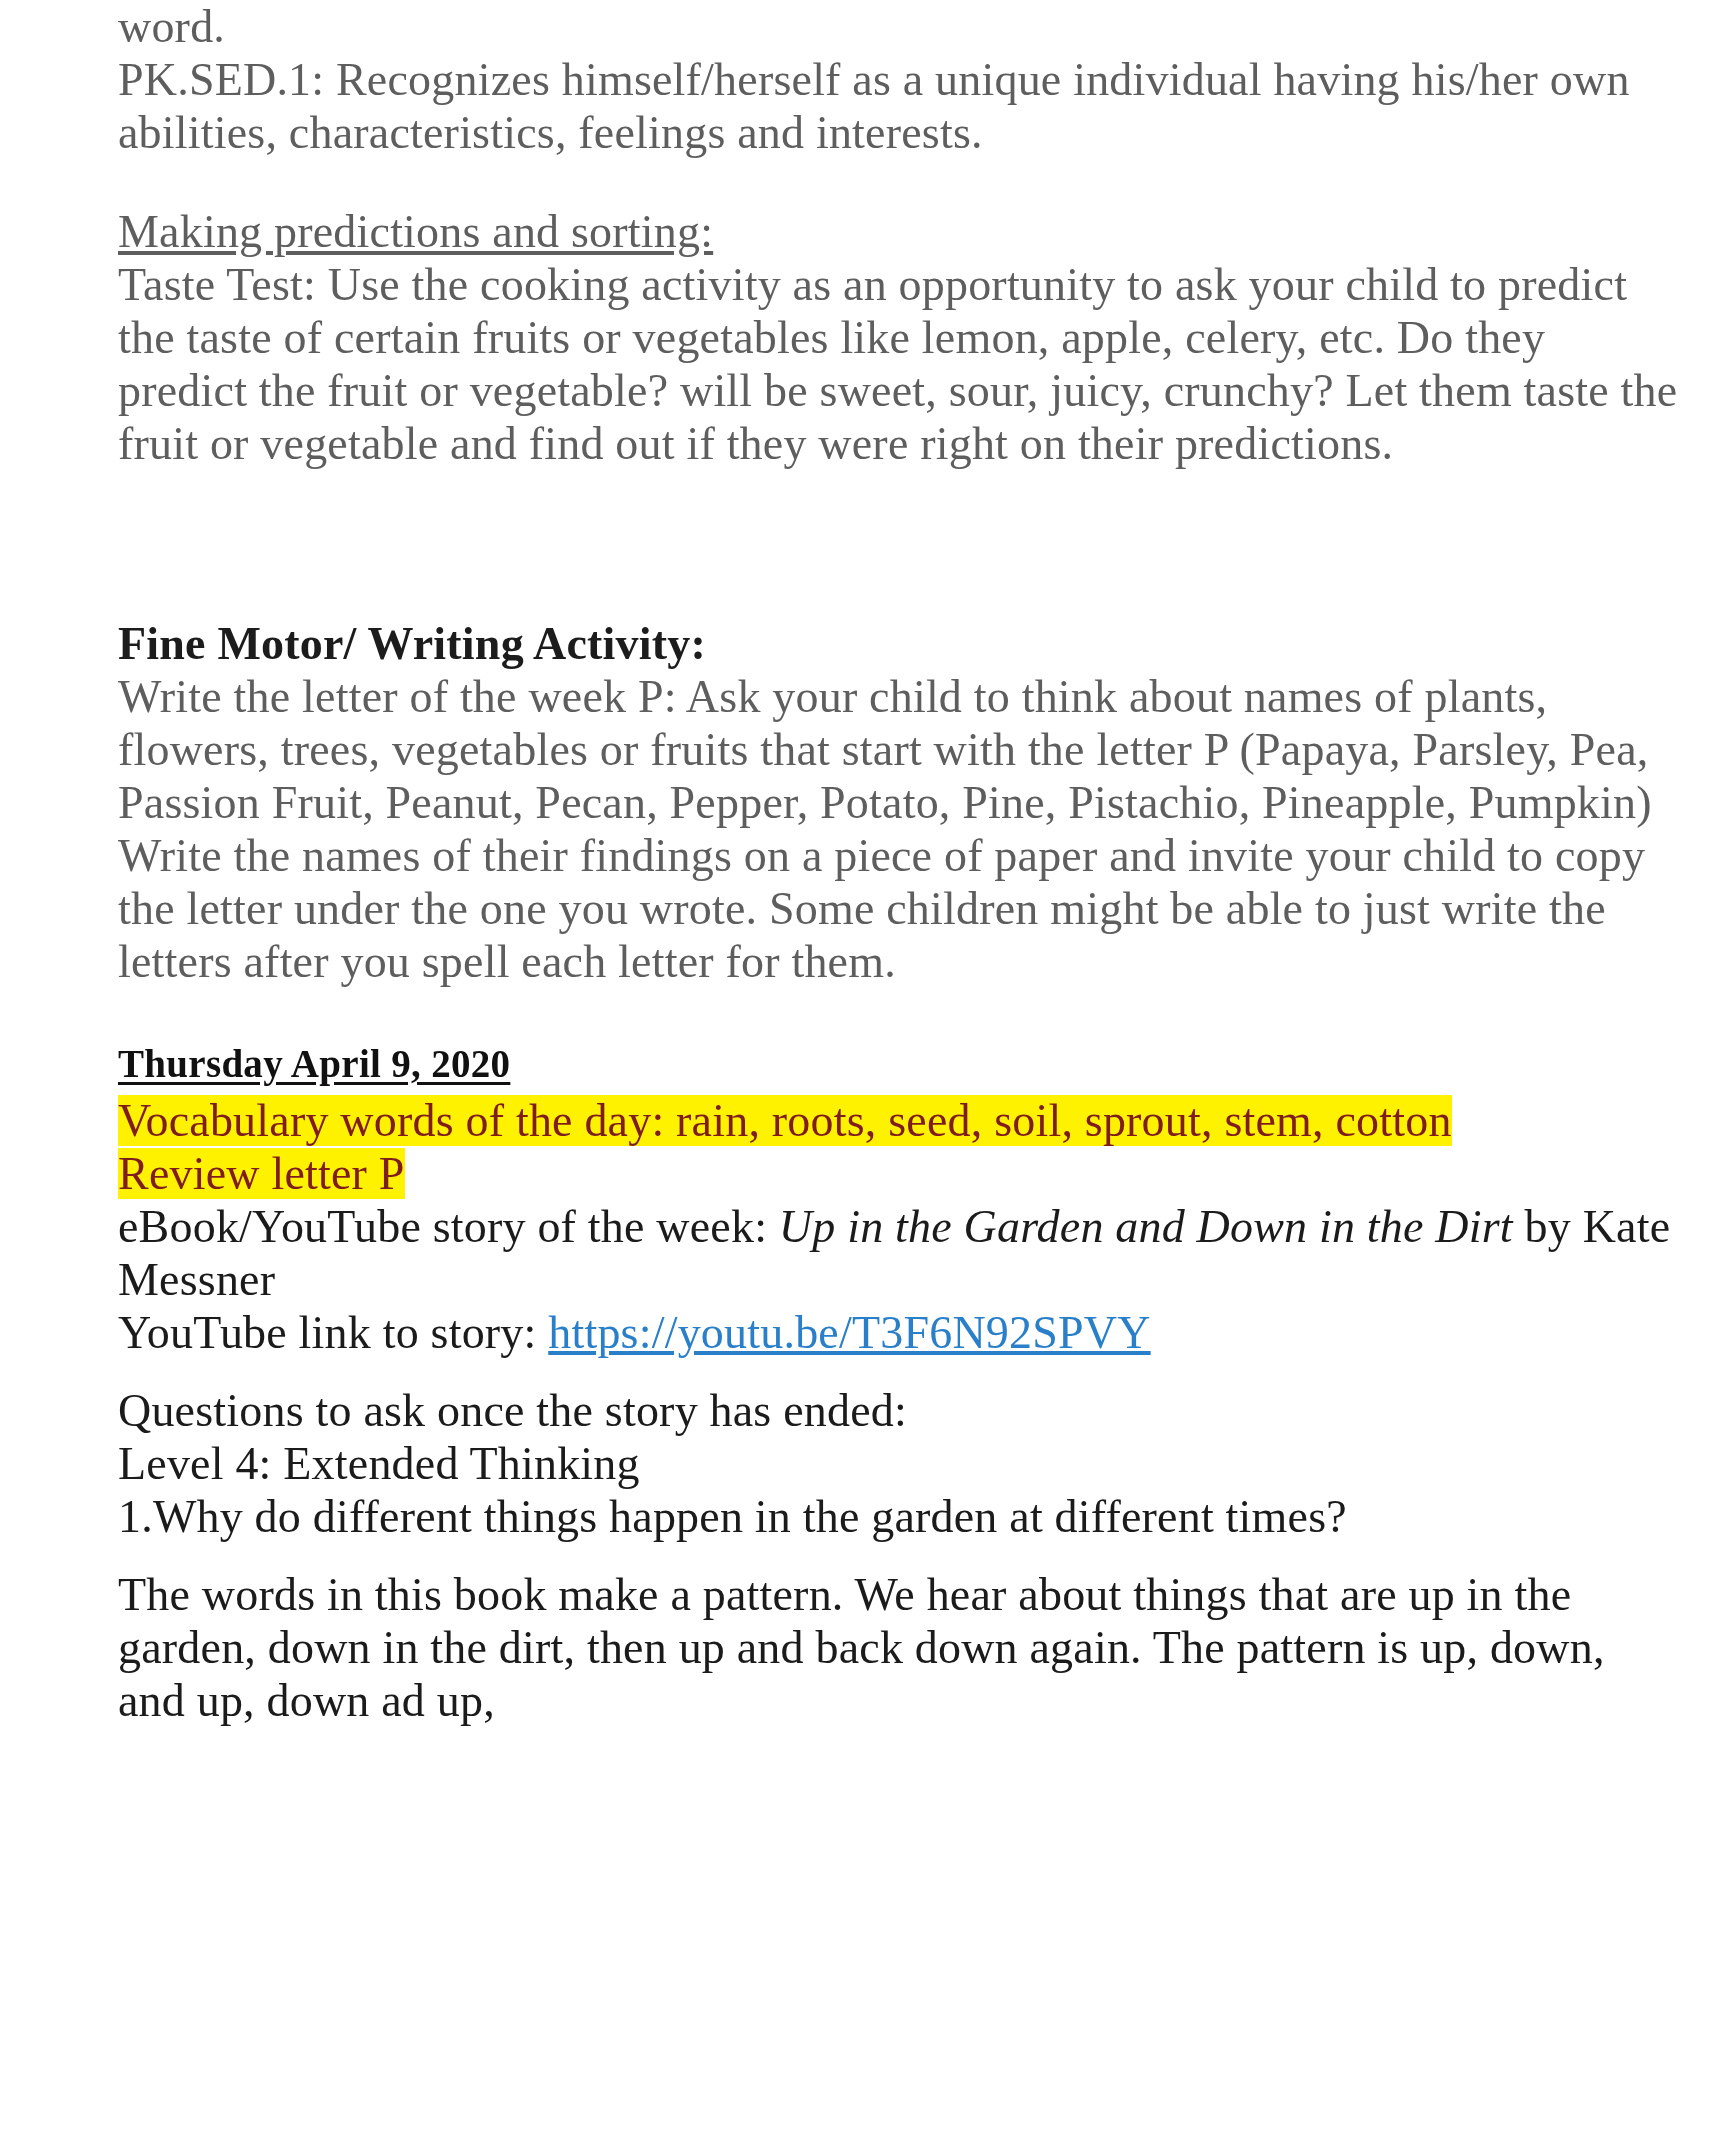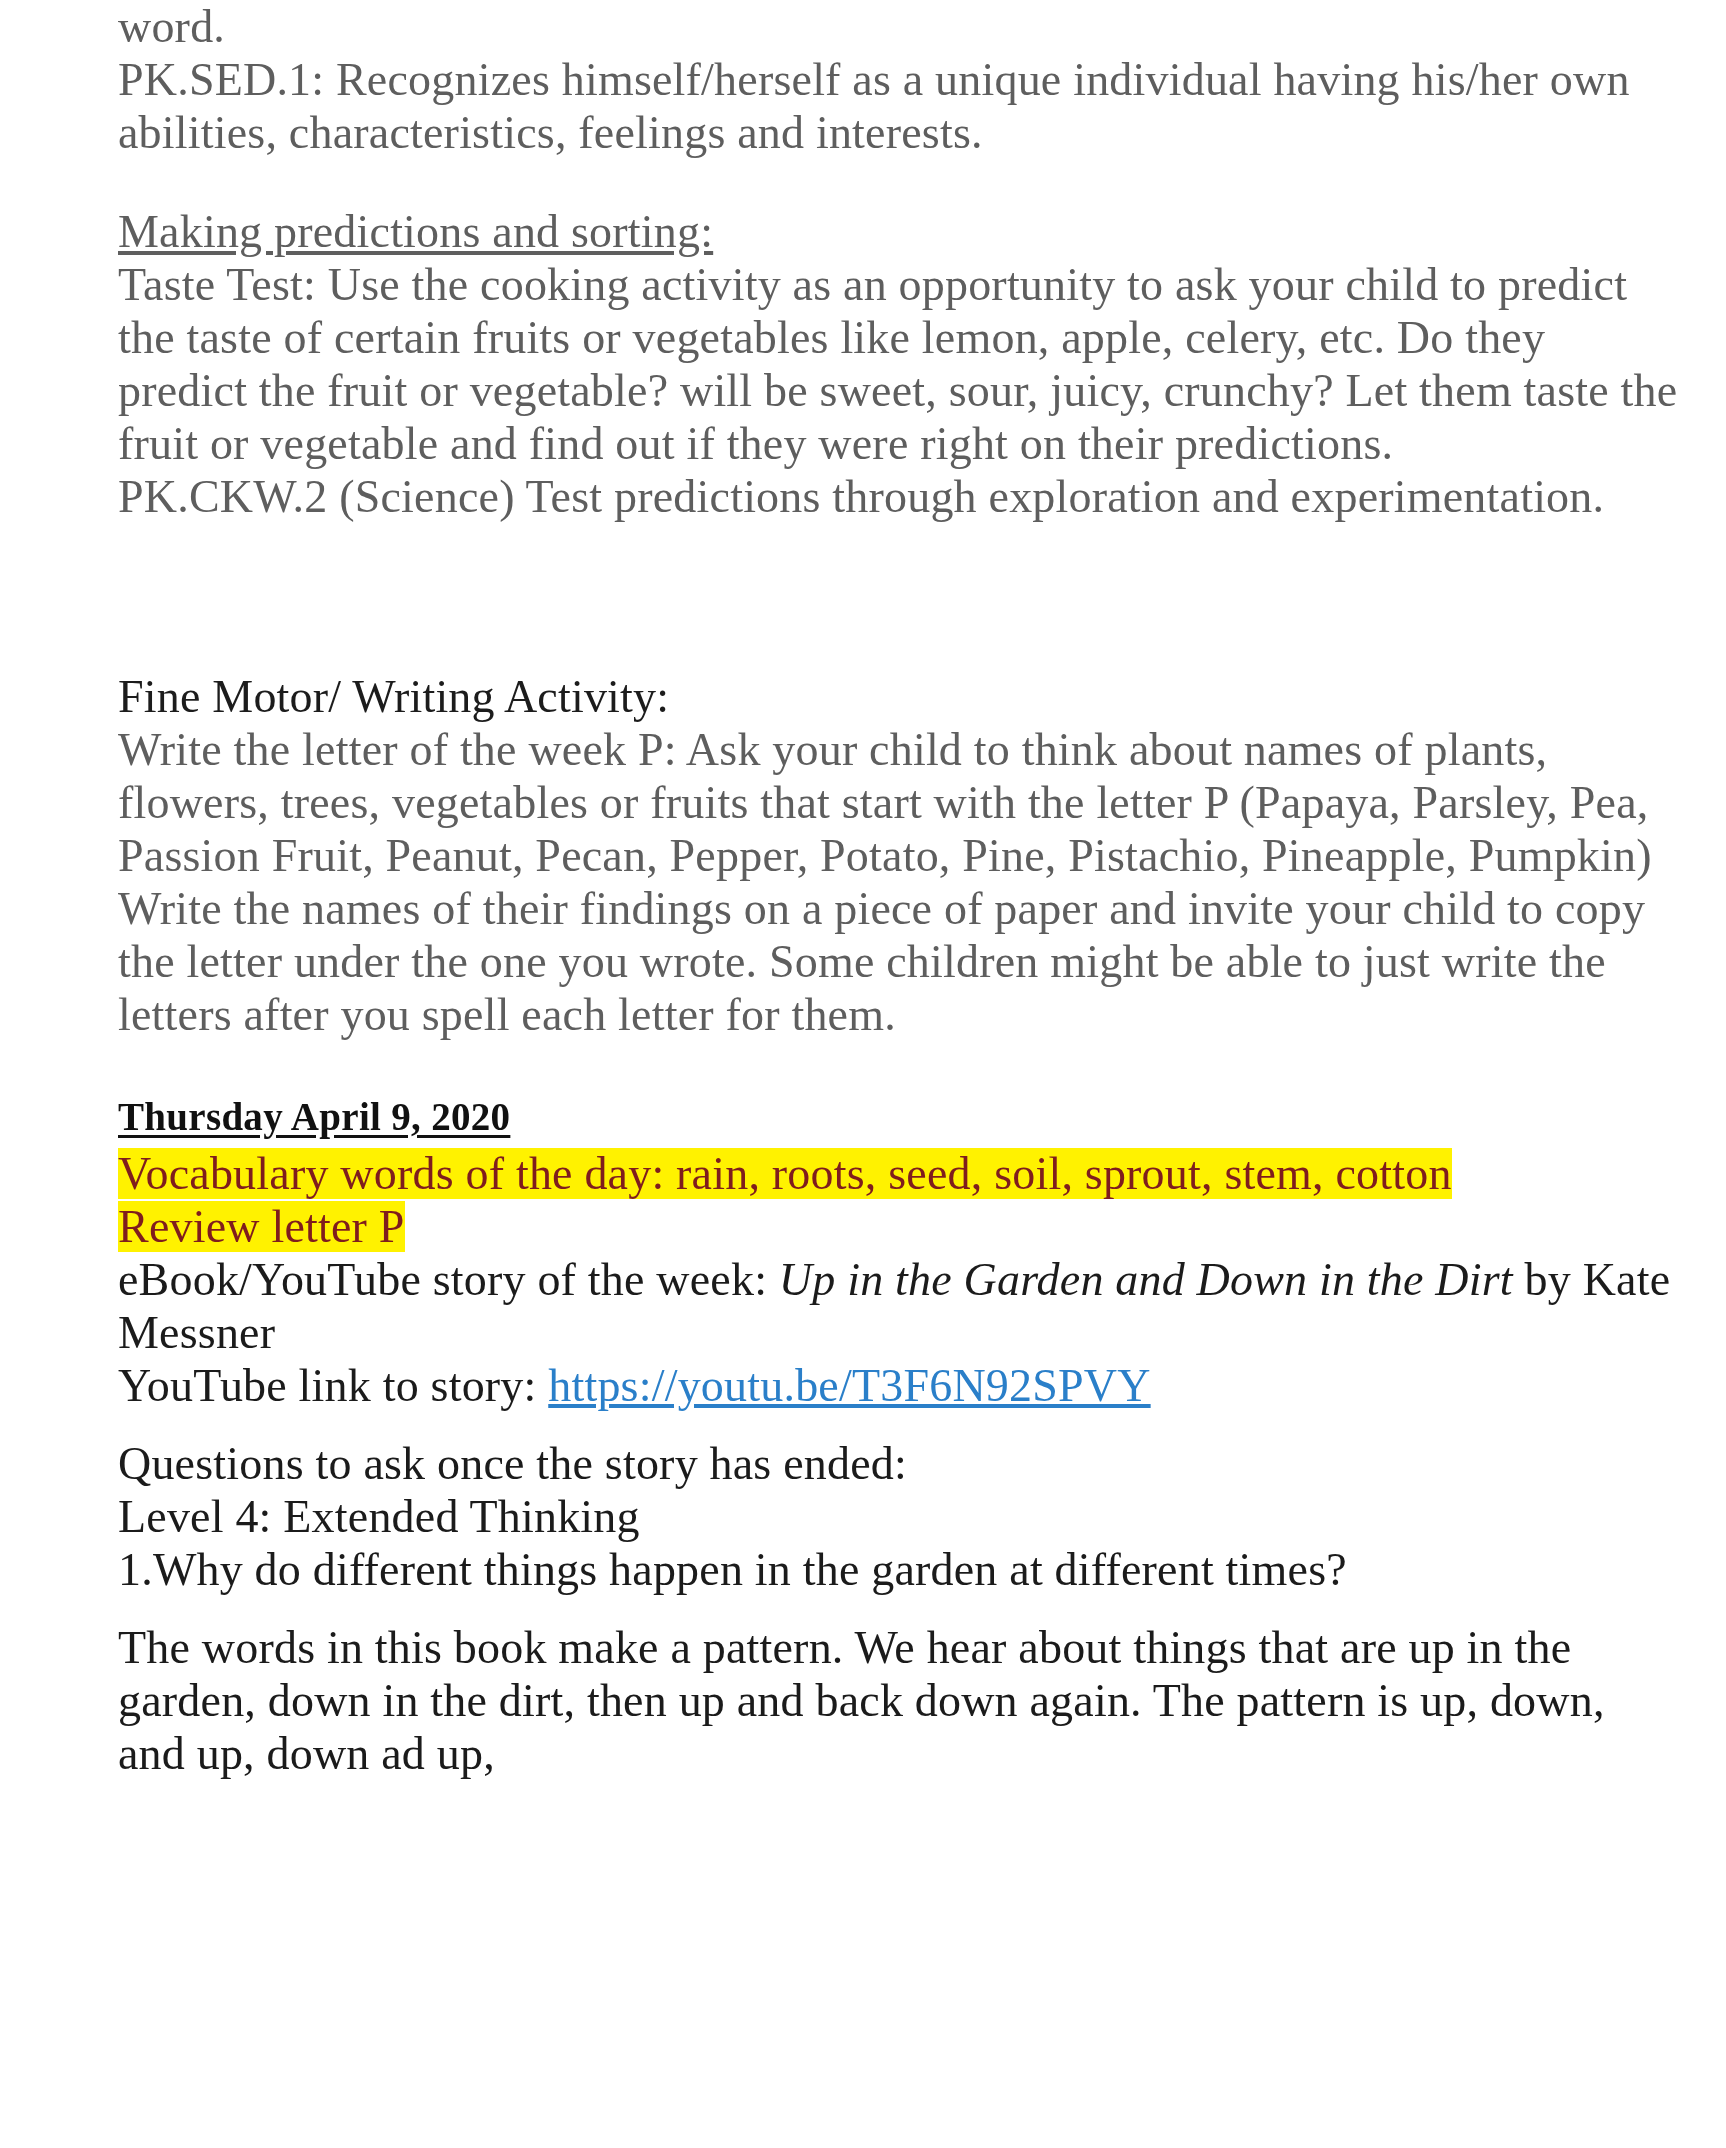--- a/index.html
+++ b/index.html
@@ -35,21 +35,21 @@
     color: #1c1c1c;
   }
   .spacer-sm { height: 25px; }
   .spacer-md { height: 46px; }
   .spacer-lg { height: 147px; }
 
   .underline-head {
     text-decoration: underline;
     text-underline-offset: 4.2px;
   }
-  .bold { font-weight: normal; }
+  .bold { font-weight: bold; }
   .italic { font-style: italic; }
 
   .date-heading {
     font-size: 39px;
     line-height: 60px;
     font-weight: bold;
     color: #111111;
     text-decoration: underline;
     text-underline-offset: 5px;
     letter-spacing: 0.3px;
@@ -76,21 +76,20 @@
 
 <div class="page">
 
   <p class="gray">word.</p>
   <p class="gray">PK.SED.1: Recognizes himself/herself as a unique individual having his/her own abilities, characteristics, feelings and interests.</p>
 
   <div class="spacer-md"></div>
 
   <p class="gray underline-head">Making predictions and sorting:</p>
   <p class="gray">Taste Test: Use the cooking activity as an opportunity to ask your child to predict the taste of certain fruits or vegetables like lemon, apple, celery, etc. Do they predict the fruit or vegetable? will be sweet, sour, juicy, crunchy? Let them taste the fruit or vegetable and find out if they were right on their predictions.</p>
-  <p class="gray">PK.CKW.2 (Science) Test predictions through exploration and experimentation.</p>
 
   <div class="spacer-lg"></div>
 
   <p class="dark bold">Fine Motor/ Writing Activity:</p>
   <p class="gray">Write the letter of the week P: Ask your child to think about names of plants, flowers, trees, vegetables or fruits that start with the letter P (Papaya, Parsley, Pea, Passion Fruit, Peanut, Pecan, Pepper, Potato, Pine, Pistachio, Pineapple, Pumpkin) Write the names of their findings on a piece of paper and invite your child to copy the letter under the one you wrote. Some children might be able to just write the letters after you spell each letter for them.</p>
 
   <div class="spacer-md"></div>
 
   <p class="date-heading">Thursday April 9, 2020</p>
 

